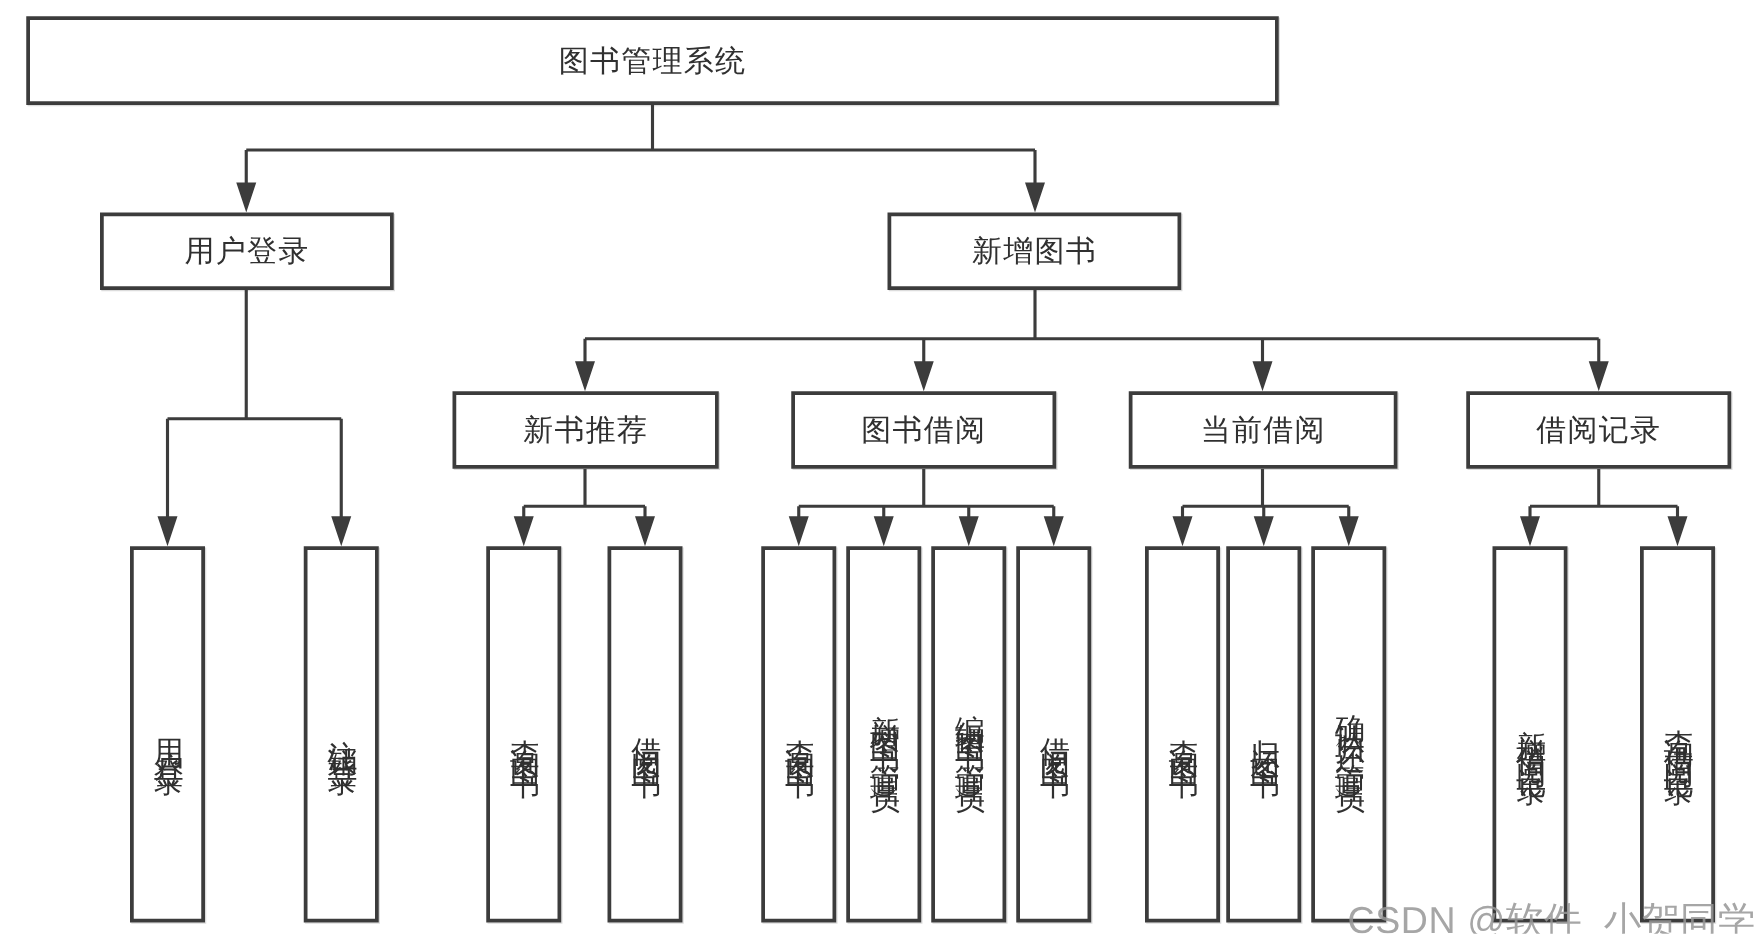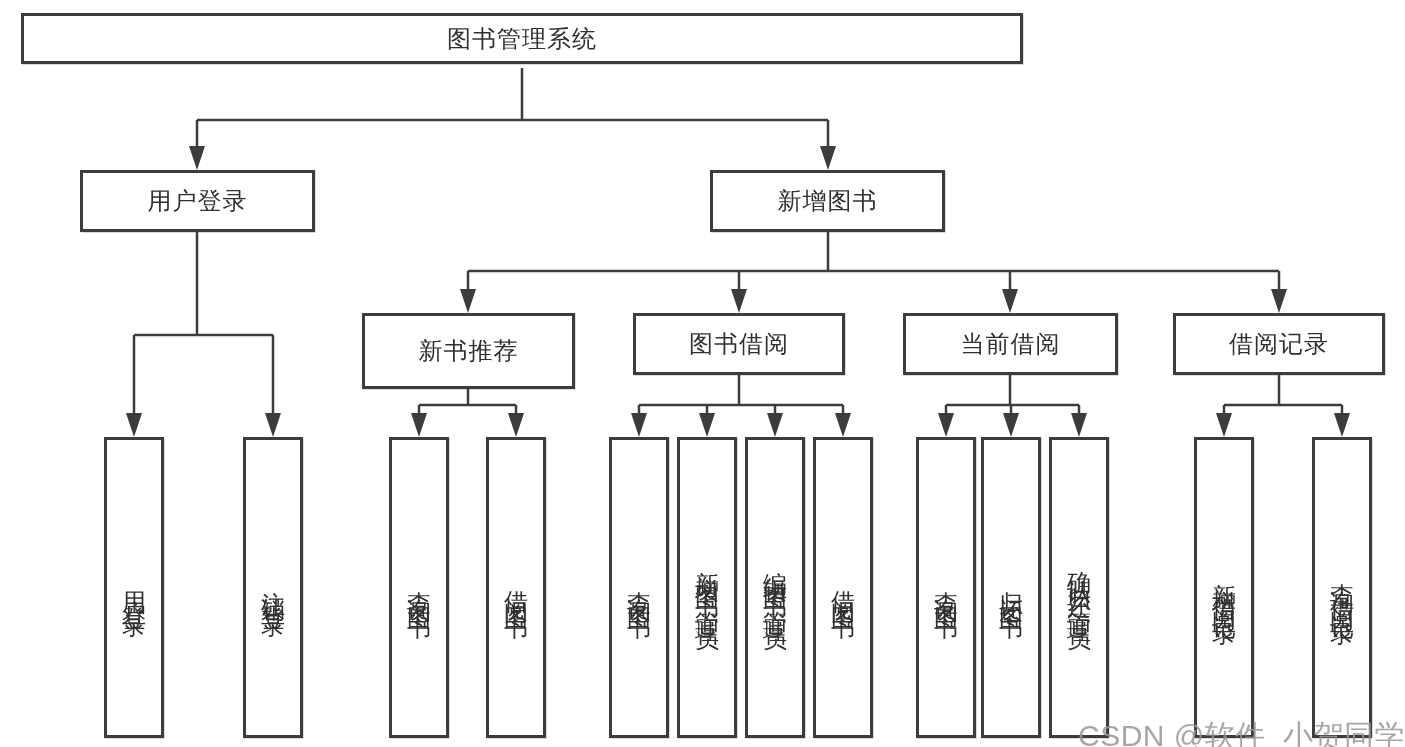--- a/index.html
+++ b/index.html
@@ -79,26 +79,26 @@
          M460,289L476,289L468,313Z M731,289L747,289L739,313Z
          M1002,289L1018,289L1010,313Z M1271,289L1287,289L1279,313Z
          M411,413L427,413L419,437Z M508,413L524,413L516,437Z
          M631,413L647,413L639,437Z M699,413L715,413L707,437Z
          M767,413L783,413L775,437Z M835,413L851,413L843,437Z
          M938,413L954,413L946,437Z M1003,413L1019,413L1011,437Z
          M1071,413L1087,413L1079,437Z
          M1216,413L1232,413L1224,437Z M1334,413L1350,413L1342,437Z"></path>
   </svg>
 
-  <div class="node" style="left:21px;top:13px;width:1002px;height:51px;">图书管理系统</div>
+  <div class="node" style="left:21px;top:13px;width:1002px;height:71px;">图书管理系统</div>
 
   <div class="node" style="left:80px;top:170px;width:235px;height:62px;">用户登录</div>
   <div class="node" style="left:710px;top:170px;width:235px;height:62px;">新增图书</div>
 
-  <div class="node" style="left:362px;top:313px;width:213px;height:76px;">新书推荐</div>
+  <div class="node" style="left:362px;top:313px;width:213px;height:62px;">新书推荐</div>
   <div class="node" style="left:633px;top:313px;width:212px;height:62px;">图书借阅</div>
   <div class="node" style="left:903px;top:313px;width:215px;height:62px;">当前借阅</div>
   <div class="node" style="left:1173px;top:313px;width:212px;height:62px;">借阅记录</div>
 
   <div class="leaf" style="left:104px;">
     <span>用户登录</span>
     </div>
   <div class="leaf" style="left:243px;">
     <span>注销登录</span>
     </div>

